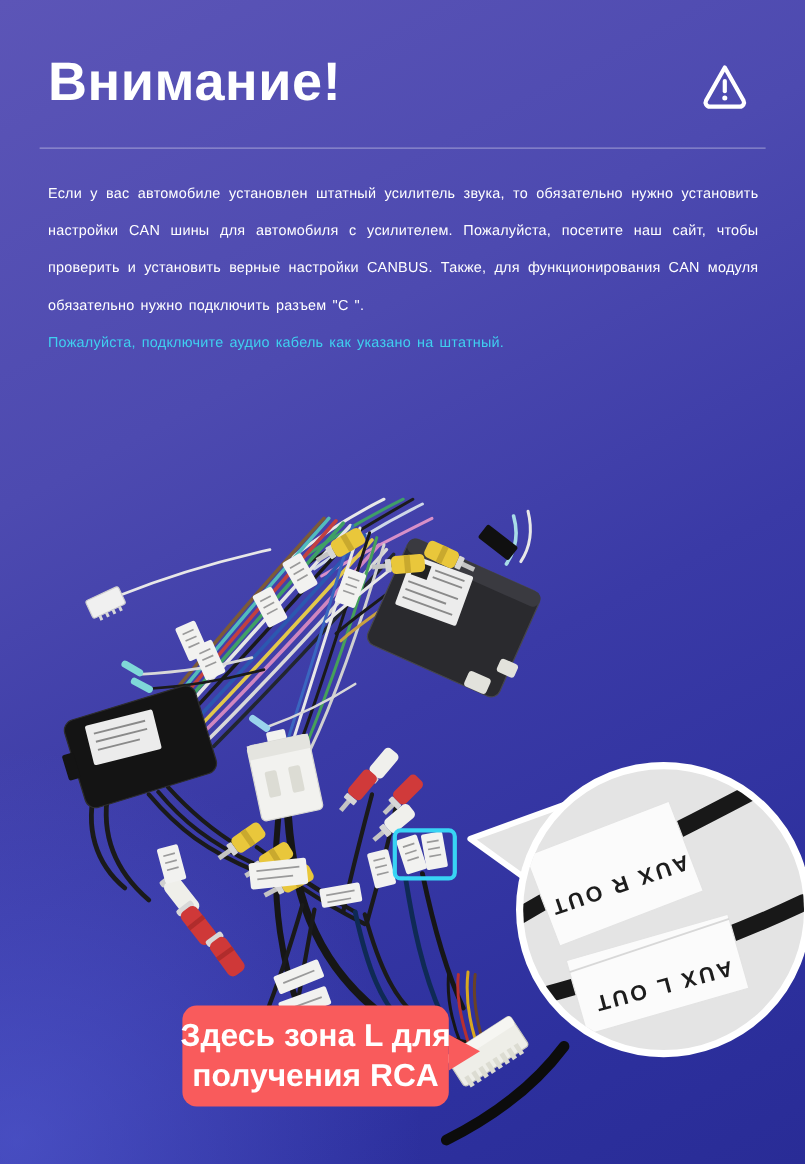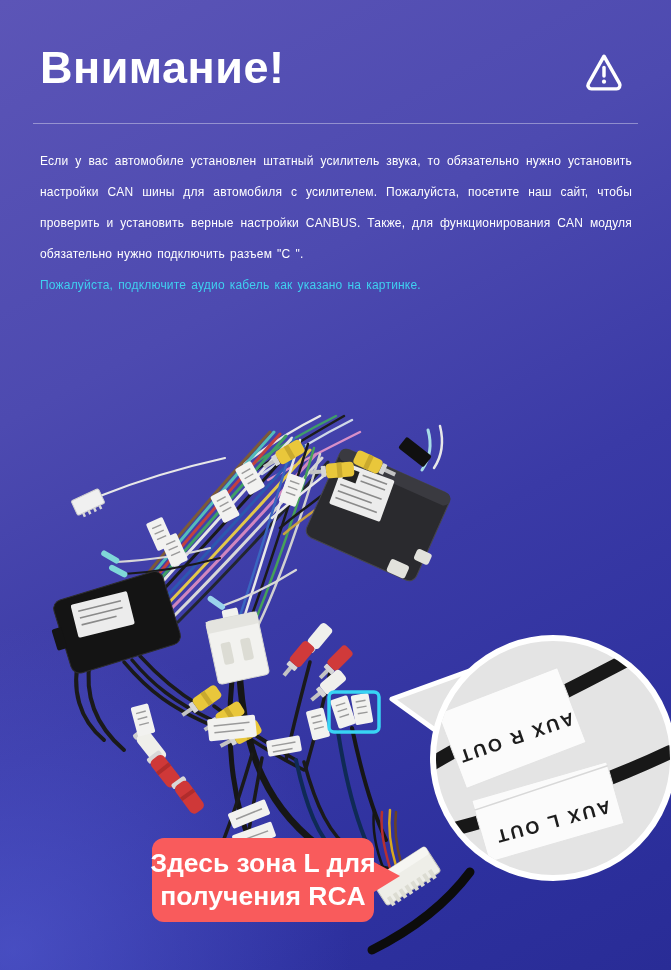--- a/index.html
+++ b/index.html
@@ -42,21 +42,21 @@
       <path d="M12 3.4 L20.5 18.4 a1.9 1.9 0 0 1 -1.65 2.8 H5.15 a1.9 1.9 0 0 1 -1.65 -2.8 Z" fill="none" stroke="#ffffff" stroke-width="1.9" stroke-linejoin="round"></path>
       <line x1="12" y1="9.6" x2="12" y2="14.2" stroke="#ffffff" stroke-width="1.9" stroke-linecap="round"></line>
       <circle cx="12" cy="17.3" r="1.15" fill="#ffffff"></circle>
     </svg>
   </header>
 
   <hr class="divider">
 
   <main>
     <p class="body-text">Если у вас автомобиле установлен штатный усилитель звука, то обязательно нужно установить настройки CAN шины для автомобиля с усилителем. Пожалуйста, посетите наш сайт, чтобы проверить и установить верные настройки CANBUS. Также, для функционирования CAN модуля обязательно нужно подключить разъем "C ".</p>
-    <p class="body-text cyan">Пожалуйста, подключите аудио кабель как указано на картинке.</p>
+    <p class="body-text cyan">Пожалуйста, подключите аудио кабель как указано на штатный.</p>
   </main>
 
   <figure>
     <svg width="671" height="560" viewBox="0 0 671 560">
       <defs>
         <clipPath id="mag">
             <circle cx="553" cy="348" r="117"></circle>
           </clipPath>
         <g id="lbl">
           <rect x="-9" y="-15" width="18" height="30" rx="2" fill="#f2f2f0"></rect>

